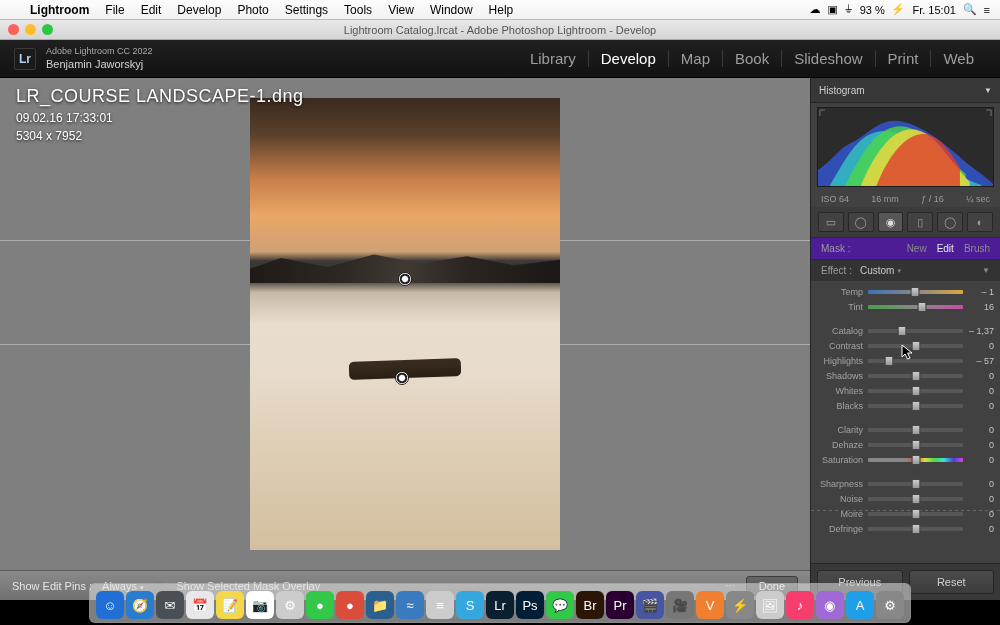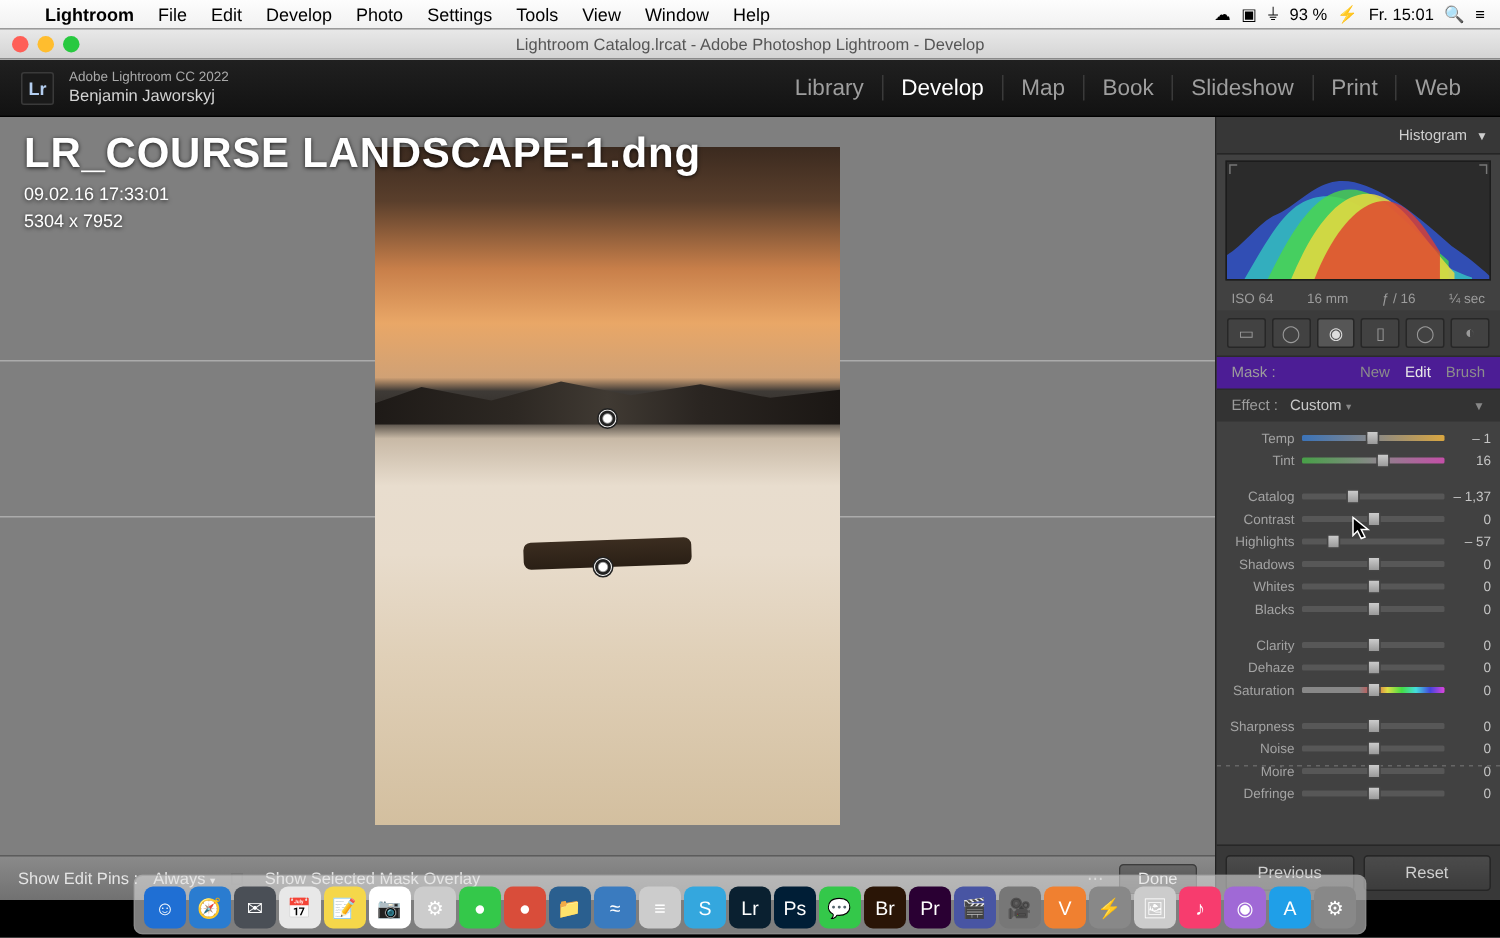--- a/index.html
+++ b/index.html
@@ -25,26 +25,26 @@
 .mod.active{color:#fff;font-weight:500}
 .mid{flex:1;display:flex;min-height:0}
 .canvas{flex:1;background:#7f7f7f;position:relative;display:flex;flex-direction:column}
 .photo-area{flex:1;display:flex;align-items:center;justify-content:center;position:relative}
 .photo{width:310px;height:452px;position:relative;background:linear-gradient(to bottom,#3b2a1f 0%,#5a3f2c 8%,#c87f4a 18%,#e9a767 26%,#d0a175 34%,#3e3a36 36%,#2f2b27 40%,#c8b9a6 43%,#e8ddce 50%,#e8dccc 60%,#e0d0b8 75%,#d3bf9f 100%);overflow:hidden}
 .mountains{position:absolute;top:33%;left:0;right:0;height:8%;background:linear-gradient(to right,#1e1a17 0%,#2d2823 30%,#403a33 50%,#2a2521 70%,#1b1714 100%);clip-path:polygon(0 60%,10% 30%,25% 55%,40% 20%,55% 45%,70% 25%,85% 50%,100% 35%,100% 100%,0 100%)}
 .log{position:absolute;top:58%;left:32%;width:36%;height:4%;background:linear-gradient(#3b2d20,#2a1f15);border-radius:5px;transform:rotate(-2deg)}
 .gline{position:absolute;left:0;right:0;height:1px;background:rgba(255,255,255,.35)}
 .pin{position:absolute;width:14px;height:14px;border-radius:50%;background:radial-gradient(circle,#fff 30%,#888 38%,#222 44%,#222 58%,#fff 66%);border:1px solid #222}
 .overlay{position:absolute;top:8px;left:16px;color:#fff;text-shadow:0 1px 3px rgba(0,0,0,.8)}
-.ov-title{font-size:28px;font-weight:700;letter-spacing:.5px}
+.ov-title{font-size:18px;font-weight:400;letter-spacing:.5px}
 .ov-sub{font-size:12px;margin-top:4px}
 .toolbar{height:30px;background:linear-gradient(#8a8a8a,#717171);border-top:1px solid #5c5c5c;display:flex;align-items:center;padding:0 12px;font-size:11px;color:#e5e5e5;gap:10px}
 .toolbar .btn{background:linear-gradient(#666,#4f4f4f);border:1px solid #3d3d3d;border-radius:3px;padding:3px 12px;color:#ededed;font-size:11px}
 .rpanel{width:190px;background:#414141;border-left:1px solid #222;color:#aeaeae;font-size:10px;display:flex;flex-direction:column;overflow:hidden}
-.ph{height:18px;display:flex;align-items:center;justify-content:flex-end;padding:12px 8px;background:#373737;border-bottom:1px solid #252525;color:#cecece}
+.ph{height:18px;display:flex;align-items:center;justify-content:space-between;padding:12px 8px;background:#373737;border-bottom:1px solid #252525;color:#cecece}
 .ph .tri{margin-left:6px;font-size:8px}
 .histo{height:80px;background:#2b2b2b;margin:4px 6px;border:1px solid #1c1c1c;position:relative}
 .histo svg{width:100%;height:100%}
 .meta{display:flex;justify-content:space-between;padding:3px 10px;font-size:9px;color:#9c9c9c}
 .orig{padding:4px 10px 6px;font-size:9px;color:#9c9c9c;border-bottom:1px solid #2b2b2b}
 .orig::before{content:"";display:inline-block;width:8px;height:8px;border:1px solid #777;margin-right:5px;vertical-align:-1px}
 .tools{display:flex;gap:4px;padding:5px 7px;border-bottom:1px solid #2b2b2b;background:#3b3b3b}
 .tool{flex:1;height:20px;border:1px solid #272727;background:#424242;border-radius:2px;display:flex;align-items:center;justify-content:center;color:#9a9a9a;font-size:11px}
 .tool.sel{background:#565656;color:#ddd}
 .maskrow{display:flex;padding:5px 10px;border-bottom:1px solid #2b2b2b;background:#4c1d95;font-size:10px}

